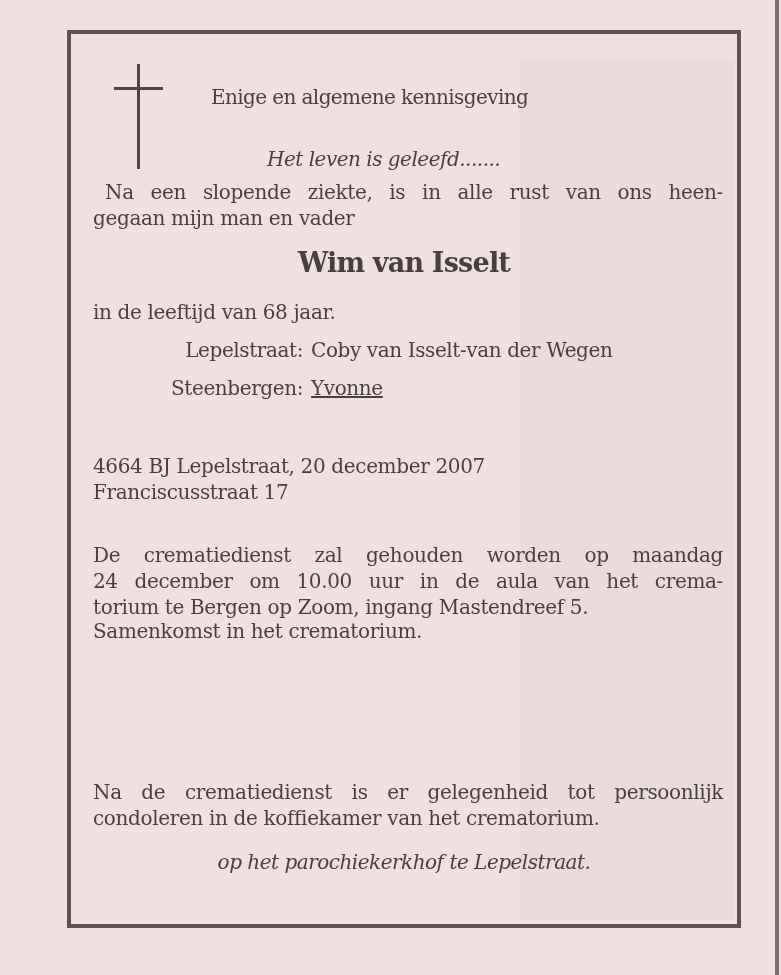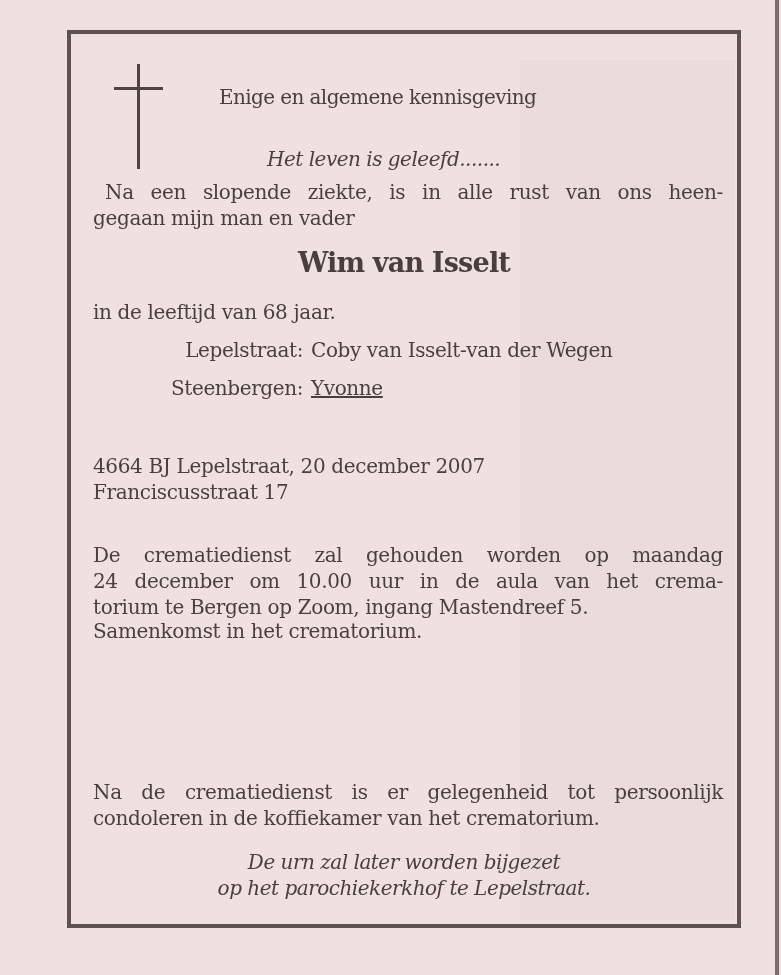--- a/index.html
+++ b/index.html
@@ -58,21 +58,21 @@
       background: #4f4443;
     }
     .line {
       position: absolute;
       white-space: nowrap;
       font-size: 20px;
       line-height: 26px;
       letter-spacing: -0.3px;
     }
     .heading {
-      left: 148px;
+      left: 140px;
       top: 50px;
       font-size: 20px;
       letter-spacing: -0.6px;
     }
     .motto {
       left: 196px;
       top: 112px;
       font-style: italic;
       letter-spacing: -0.5px;
     }
@@ -166,17 +166,16 @@
 
   <div class="para" style="top:584px;">Samenkomst in het crematorium.</div>
 
 
   <div class="para" style="top:745px;">
     <div style="text-align-last:justify;">Na de crematiedienst is er gelegenheid tot persoonlijk</div>
     <div>condoleren in de koffiekamer van het crematorium.</div>
   </div>
 
   <div class="closing" style="top:815px;">
-    <div>De urn zal later worden bijgezet</div>
     <div>op het parochiekerkhof te Lepelstraat.</div>
   </div>
 
 </div>
 
 </body></html>

